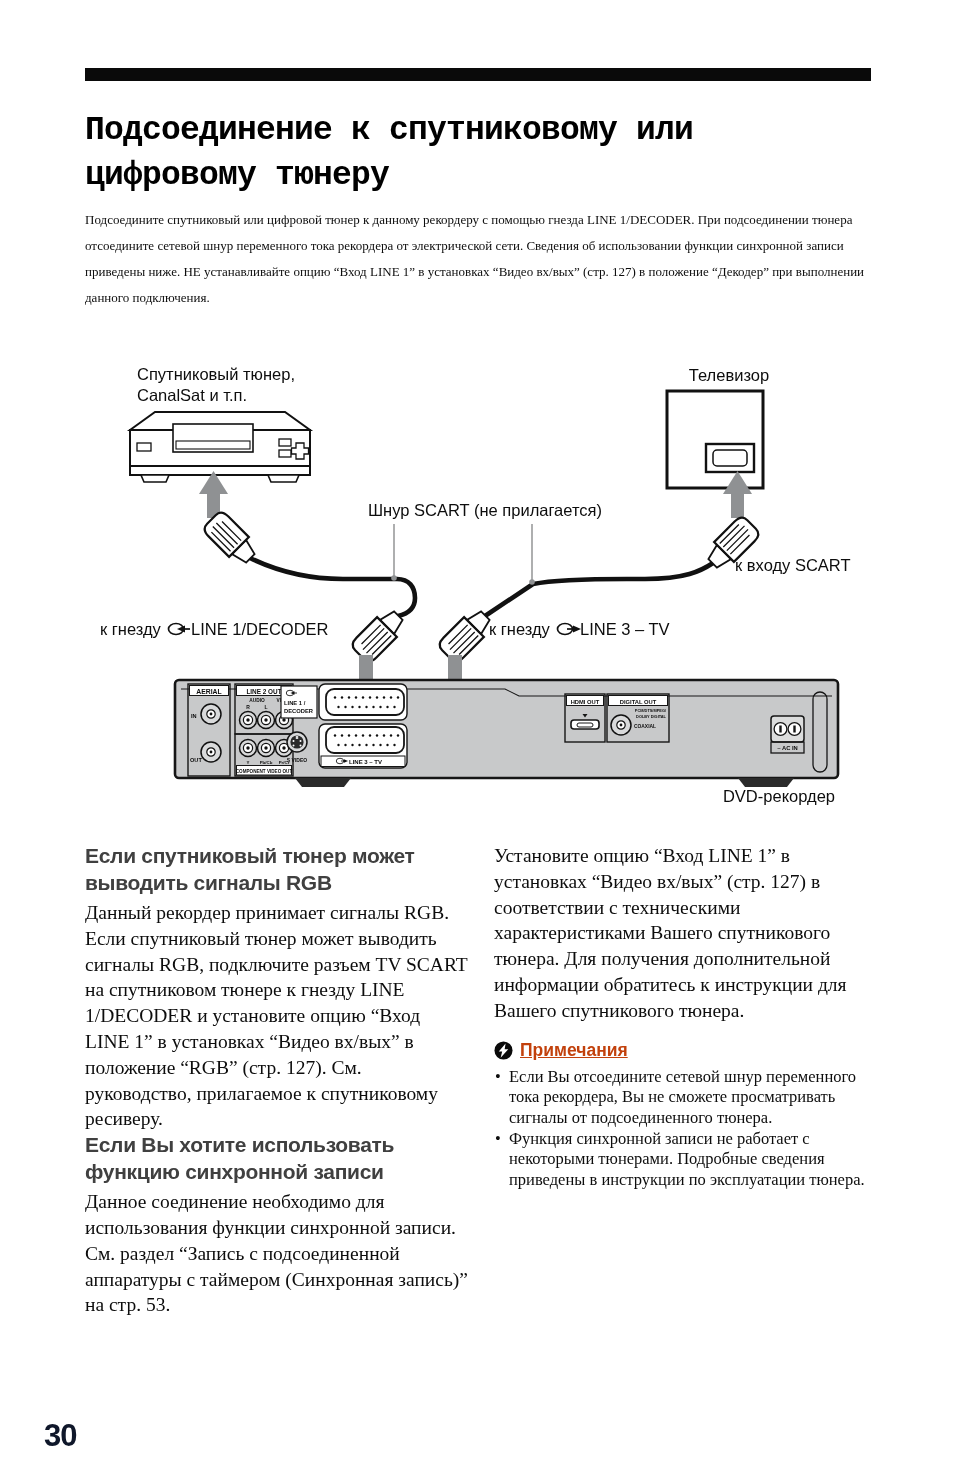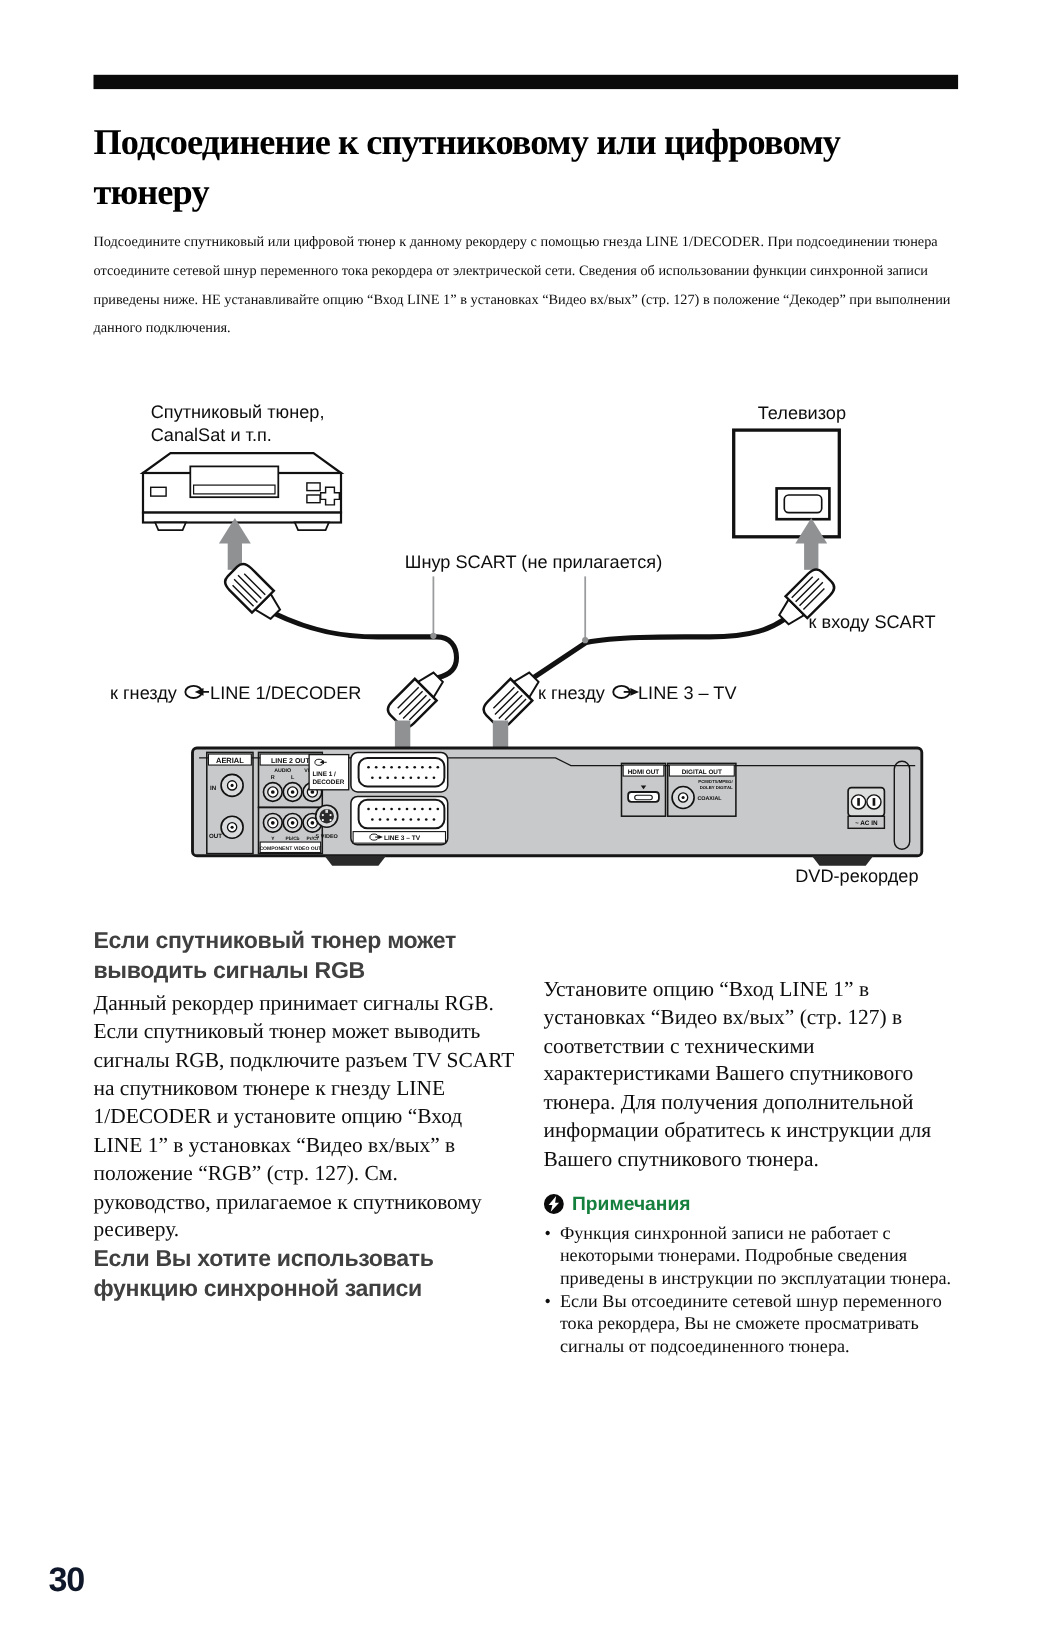--- a/index.html
+++ b/index.html
@@ -4,38 +4,38 @@
 <style>
   html,body{margin:0;padding:0;background:#888;}
   #page{
     position:relative;width:954px;height:1483px;background:#ffffff;
     font-family:"Liberation Serif",serif;color:#0d0d0d;overflow:hidden;
   }
   .abs{position:absolute;}
   #title-bar{left:85px;top:68px;width:786px;height:13px;background:#0a0a0a;}
   #page-title{
     left:85px;top:86px;width:680px;
-    font-family:Liberation Serif, serif;font-weight:bold;
+    font-family:Liberation Mono, monospace;font-weight:bold;
     font-size:33px;line-height:45px;letter-spacing:-0.8px;color:#000;
   }
   #intro{left:85px;top:194px;width:808px;font-size:13px;line-height:25.9px;}
   #diagram{left:85px;top:358px;}
   .col{width:384px;}
   #col-left{left:85px;top:843px;}
-  #col-right{left:494px;top:887px;}
+  #col-right{left:494px;top:843px;}
   .sec-heading{
     font-family:"Liberation Sans",sans-serif;font-weight:bold;
     font-size:21px;line-height:26.5px;color:#404040;margin:0 0 4px 0;letter-spacing:-0.3px;
   }
   .sec-body{font-size:19.5px;line-height:25.8px;margin:0;}
   .sec-gap{}
   #notes{margin-top:16px;}
   #notes-heading{
     display:flex;align-items:center;gap:7px;
-    font-family:"Liberation Sans",sans-serif;font-weight:bold;font-size:17.5px;color:#15803d;
+    font-family:"Liberation Sans",sans-serif;font-weight:bold;font-size:17.5px;color:#c2410c;text-decoration:underline;
   }
   #notes-list{list-style:none;margin:6px 0 0 0;padding:0;font-size:16.5px;line-height:20.7px;}
   #notes-list li{position:relative;padding-left:15px;margin:0;}
   #notes-list li::before{content:"\2022";position:absolute;left:1px;top:0;}
   #page-number{
     left:44px;top:1418px;font-family:"Liberation Sans",sans-serif;
     font-weight:bold;font-size:31px;letter-spacing:-1px;color:#0f172a;text-align:right;
   }
   svg text{font-family:"Liberation Sans",sans-serif;fill:#0d0d0d;}
   .dlabel{font-size:16.5px;}
@@ -298,33 +298,34 @@
       <rect x="728" y="334" width="14" height="80" rx="7" fill="none" stroke="#161616" stroke-width="1.3"></rect>
     </g>
 
     <text class="dlabel" x="750" y="444" text-anchor="end">DVD-рекордер</text>
   </svg>
 
   <div id="col-left" class="abs col">
     <h3 class="sec-heading">Если спутниковый тюнер может выводить сигналы RGB</h3>
     <p class="sec-body">Данный рекордер принимает сигналы RGB. Если спутниковый тюнер может выводить сигналы RGB, подключите разъем TV SCART на спутниковом тюнере к гнезду LINE 1/DECODER и установите опцию “Вход LINE 1” в установках “Видео вх/вых” в положение “RGB” (стр. 127). См. руководство, прилагаемое к спутниковому ресиверу.</p>
     <h3 class="sec-heading sec-gap">Если Вы хотите использовать функцию синхронной записи</h3>
+    <p class="sec-body">Данное соединение необходимо для использования функции синхронной записи. См. раздел “Запись с подсоединенной аппаратуры с таймером (Синхронная запись)” на стр. 53.</p>
   </div>
 
   <div id="col-right" class="abs col">
     <p class="sec-body">Установите опцию “Вход LINE 1” в установках “Видео вх/вых” (стр. 127) в соответствии с техническими характеристиками Вашего спутникового тюнера. Для получения дополнительной информации обратитесь к инструкции для Вашего спутникового тюнера.</p>
     <div id="notes">
       <div id="notes-heading">
         <svg width="19" height="19" viewBox="-10 -10 20 20">
           <circle r="9.5" fill="#0a0a0a"></circle>
           <path d="M 2.2,-7.5 L -5,1 L -1.4,1 L -3,7.5 L 5,-1.2 L 1.2,-1.2 Z" fill="#fff"></path>
         </svg>
         <span>Примечания</span>
       </div>
       <ul id="notes-list">
+        <li>Если Вы отсоедините сетевой шнур переменного тока рекордера, Вы не сможете просматривать сигналы от подсоединенного тюнера.</li>
         <li>Функция синхронной записи не работает с некоторыми тюнерами. Подробные сведения приведены в инструкции по эксплуатации тюнера.</li>
-        <li>Если Вы отсоедините сетевой шнур переменного тока рекордера, Вы не сможете просматривать сигналы от подсоединенного тюнера.</li>
       </ul>
     </div>
   </div>
 
   <div id="page-number" class="abs">30</div>
 </div>
 
 </body></html>

